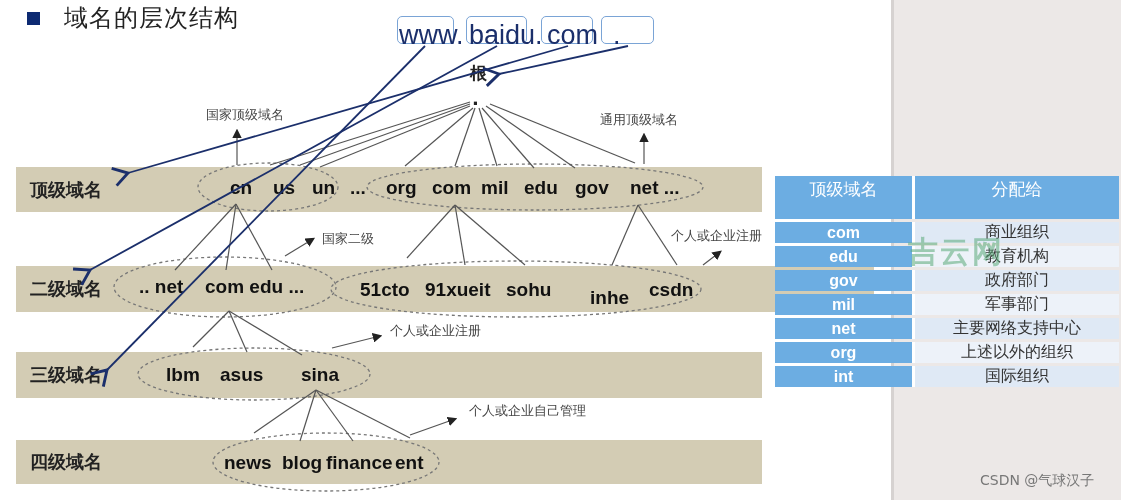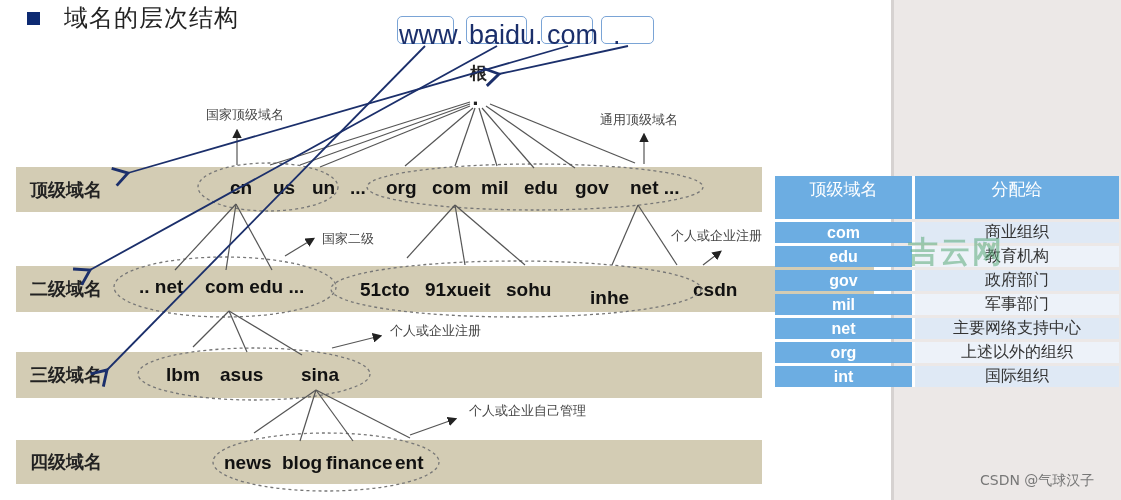--- a/index.html
+++ b/index.html
@@ -80,21 +80,21 @@
 <span class="node" style="left:524px;top:177px;">edu</span>
 <span class="node" style="left:575px;top:177px;">gov</span>
 <span class="node" style="left:630px;top:177px;">net ...</span>
 
 <span class="node" style="left:139px;top:276px;">.. net</span>
 <span class="node" style="left:205px;top:276px;">com edu ...</span>
 <span class="node" style="left:360px;top:279px;">51cto</span>
 <span class="node" style="left:425px;top:279px;">91xueit</span>
 <span class="node" style="left:506px;top:279px;">sohu</span>
 <span class="node" style="left:590px;top:279px;margin-top:8px;">inhe</span>
-<span class="node" style="left:649px;top:279px;margin-left:44px;">csdn</span>
+<span class="node" style="left:649px;top:279px;">csdn</span>
 
 <span class="node" style="left:166px;top:364px;">lbm</span>
 <span class="node" style="left:220px;top:364px;">asus</span>
 <span class="node" style="left:301px;top:364px;">sina</span>
 
 <span class="node" style="left:224px;top:452px;">news</span>
 <span class="node" style="left:282px;top:452px;">blog</span>
 <span class="node" style="left:326px;top:452px;">finance</span>
 <span class="node" style="left:395px;top:452px;">ent</span>
 

